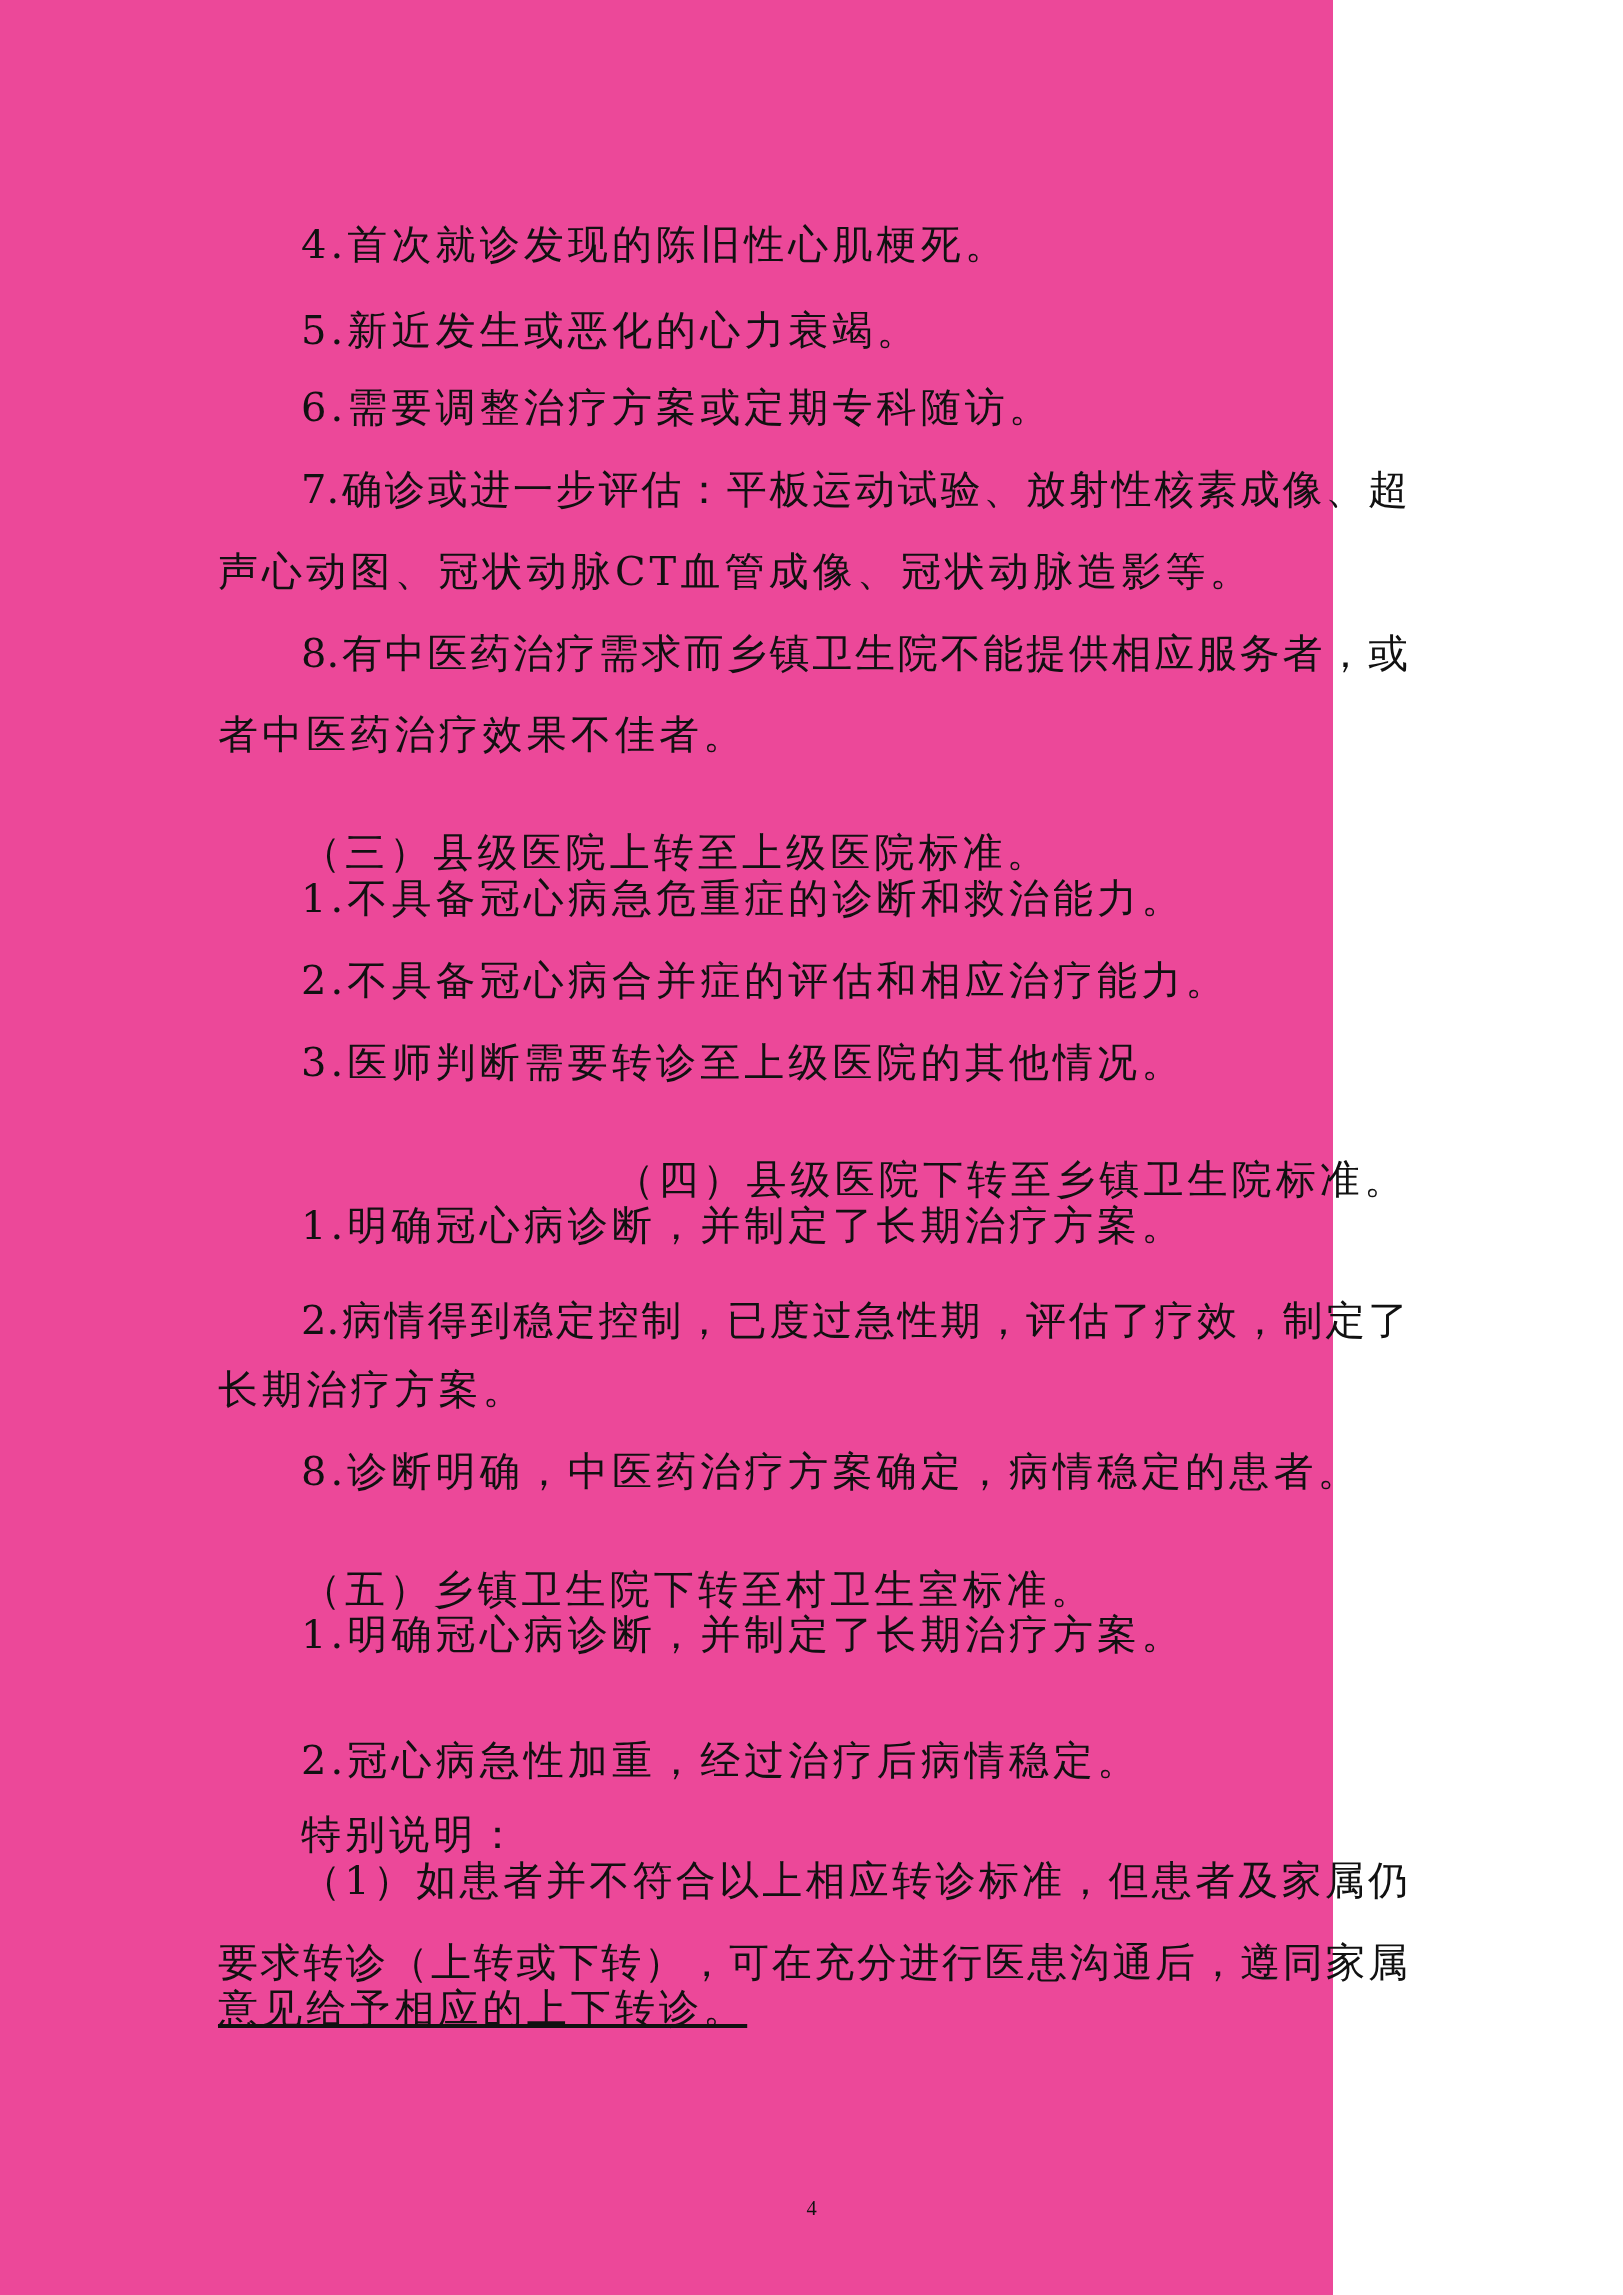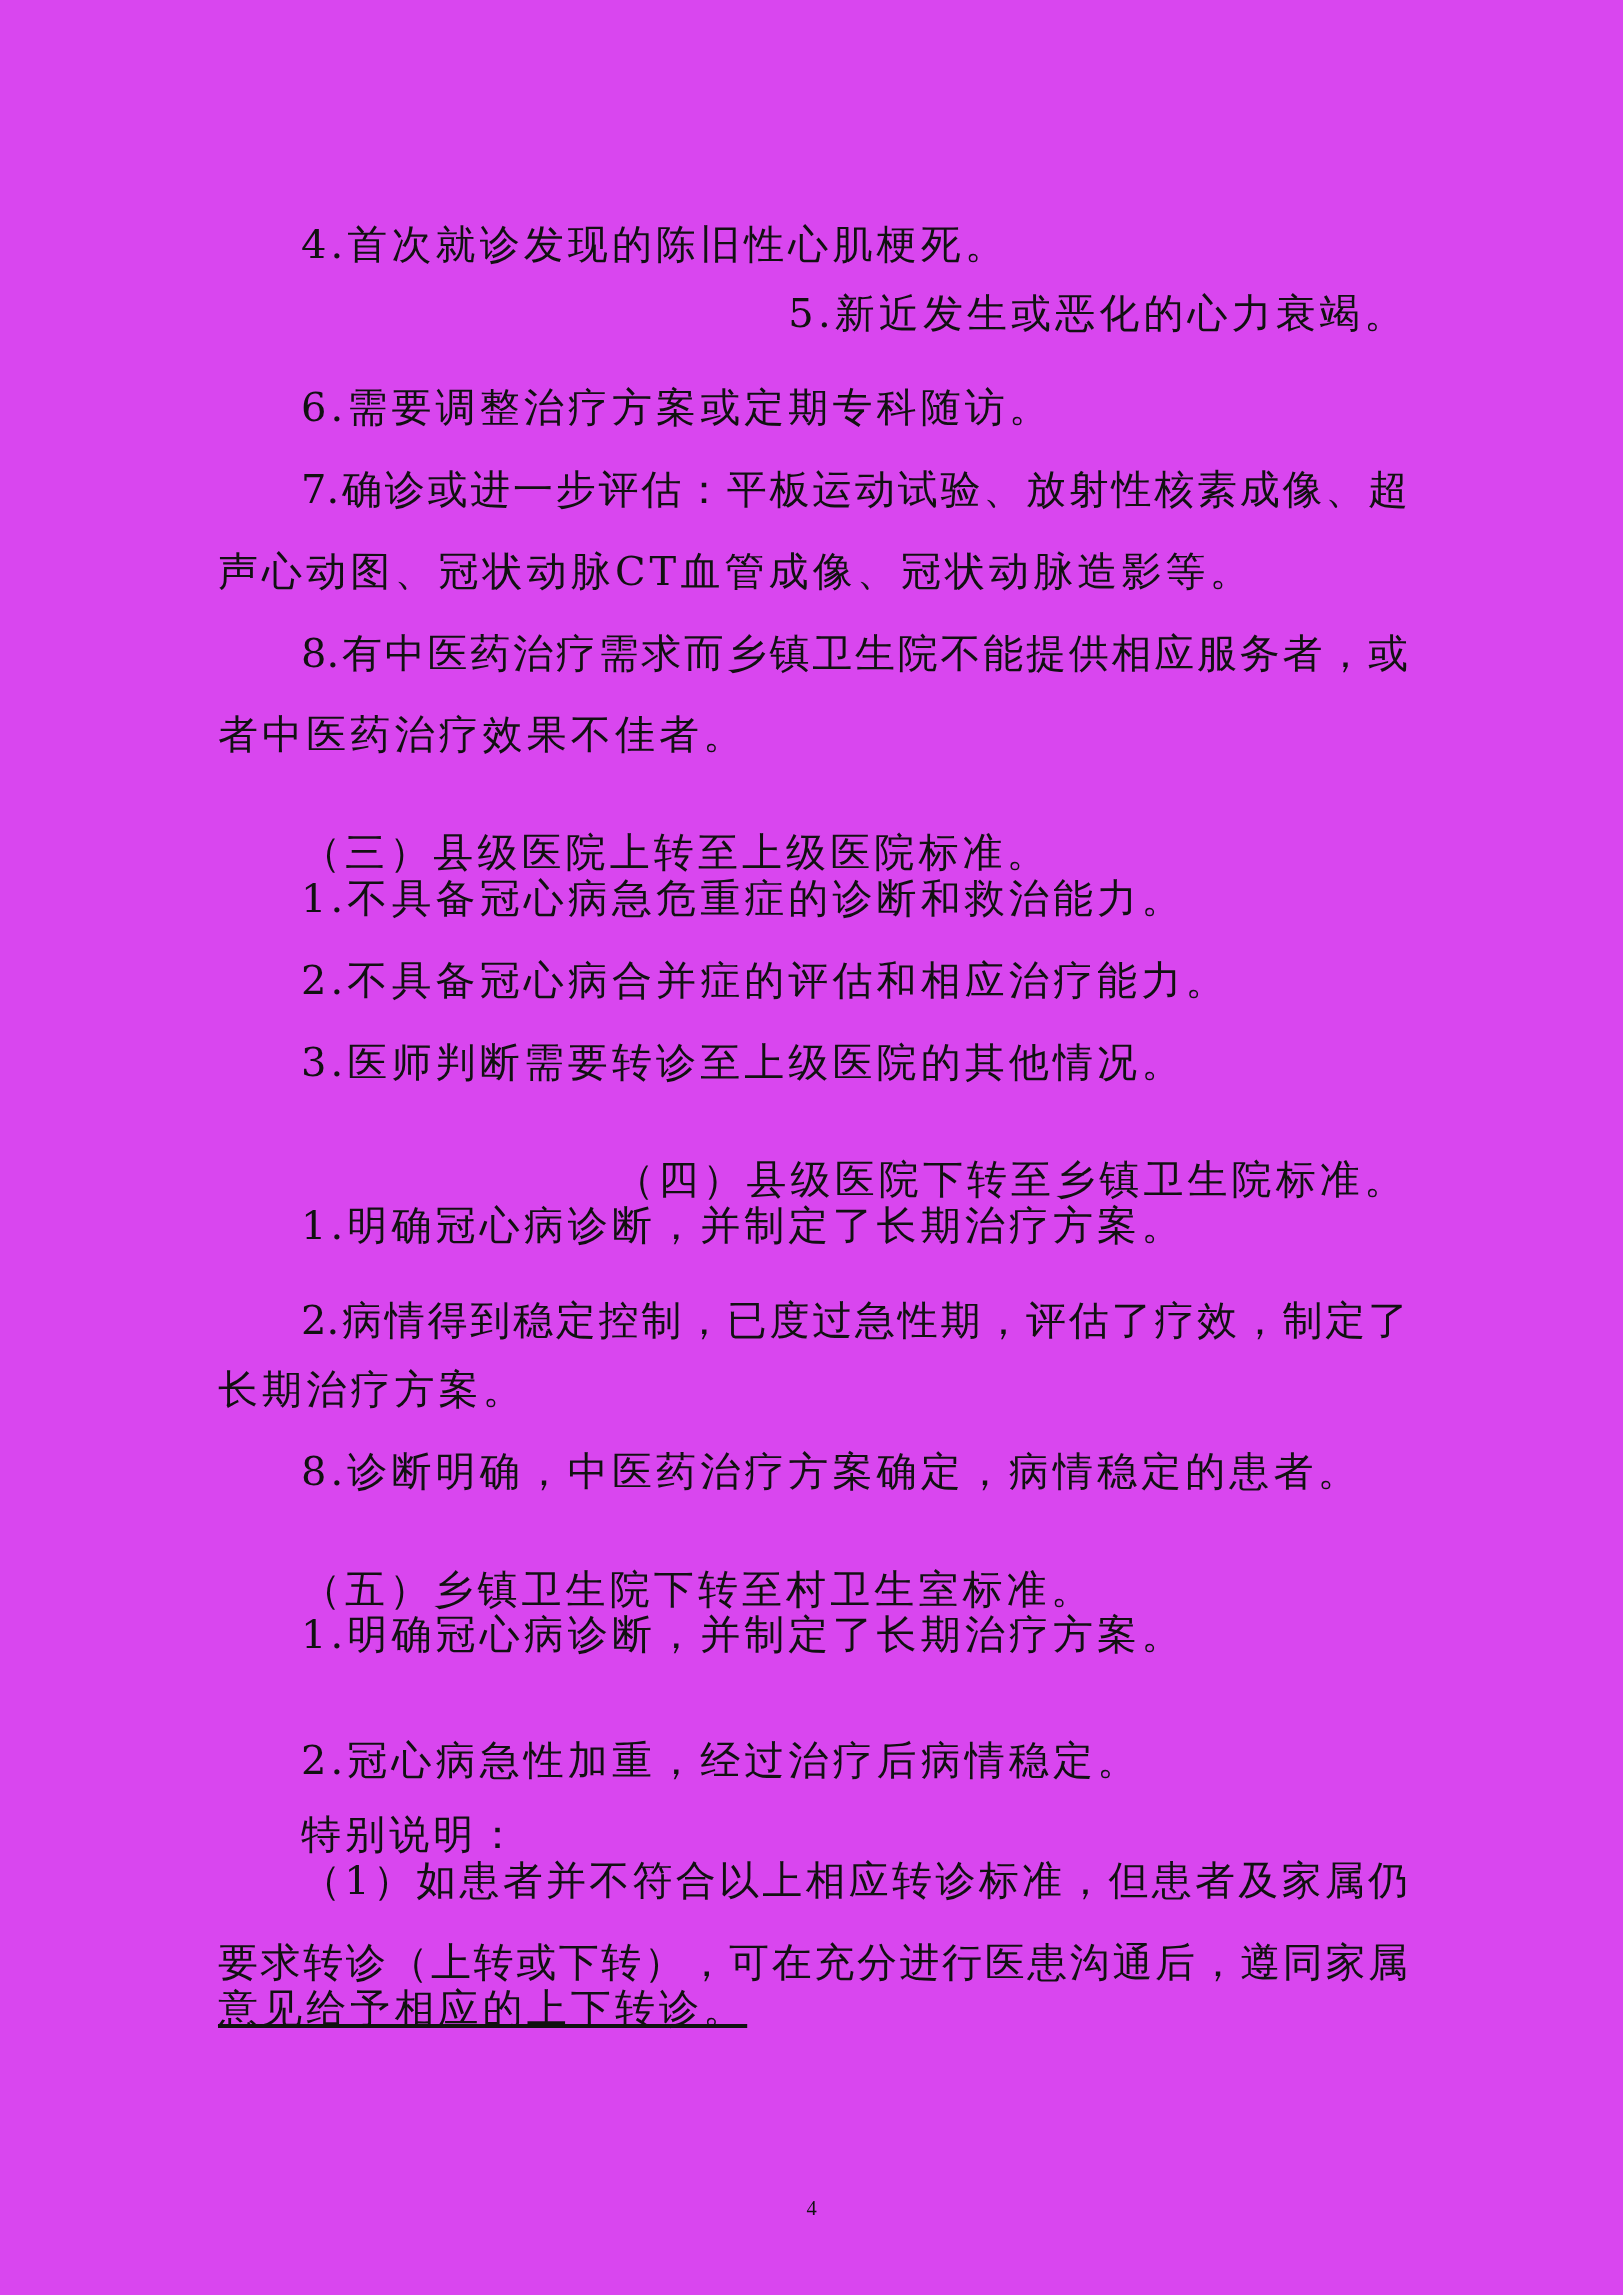--- a/index.html
+++ b/index.html
@@ -1,19 +1,19 @@
 <!DOCTYPE html>
 <html style="font-size:11px"><head>
 <meta charset="utf-8">
 <style>
   html, body { margin: 0; padding: 0; background: #ffffff; }
   body { width: 1623px; height: 2295px; position: relative; overflow: hidden; }
   .page {
-    position: absolute; left: 0; top: 0; width: 1623px; height: 2295px;
-    background: #d946ef; color: #111111;
+    position: absolute; left: 0; top: 0; width: 1333px; height: 2295px;
+    background: #ec4899; color: #111111;
     font-family: "DejaVu Serif", "Liberation Serif", serif;
   }
   .line {
     position: absolute; left: 218px; width: 1190px;
     font-size: 40px; line-height: 48px; height: 48px;
     white-space: nowrap; letter-spacing: 4.1px;
   }
   .indent { left: 301px; width: 1107px; }
   .justify { text-align: justify; text-align-last: justify; letter-spacing: 0; }
   .bold { font-weight: normal; margin-top: 36px; }
@@ -21,21 +21,21 @@
     position: absolute; top: 2197px; left: 0; width: 1623px; text-align: center;
     font-size: 20.5px; font-family: "Liberation Serif", serif; color: #111;
   }
 </style>
 </head>
 <body>
 
 <div class="page">
   <div id="lines">
     <div class="line indent" style="top: 220px;">4.首次就诊发现的陈旧性心肌梗死。</div>
-    <div class="line indent" style="top: 289px; text-align: right;">5.新近发生或恶化的心力衰竭。</div>
+    <div class="line indent" style="top: 306px;">5.新近发生或恶化的心力衰竭。</div>
     <div class="line indent" style="top: 383px;">6.需要调整治疗方案或定期专科随访。</div>
     <div class="line indent justify" style="top: 465px;">7.确诊或进一步评估：平板运动试验、放射性核素成像、超</div>
     <div class="line" style="top: 547px;">声心动图、冠状动脉CT血管成像、冠状动脉造影等。</div>
     <div class="line indent justify" style="top: 629px;">8.有中医药治疗需求而乡镇卫生院不能提供相应服务者，或</div>
     <div class="line" style="top: 710px;">者中医药治疗效果不佳者。</div>
     <div class="line indent bold" style="top: 792px;">（三）县级医院上转至上级医院标准。</div>
     <div class="line indent" style="top: 874px;">1.不具备冠心病急危重症的诊断和救治能力。</div>
     <div class="line indent" style="top: 956px;">2.不具备冠心病合并症的评估和相应治疗能力。</div>
     <div class="line indent" style="top: 1038px;">3.医师判断需要转诊至上级医院的其他情况。</div>
     <div class="line indent bold" style="top: 1119px; text-align: right;">（四）县级医院下转至乡镇卫生院标准。</div>

